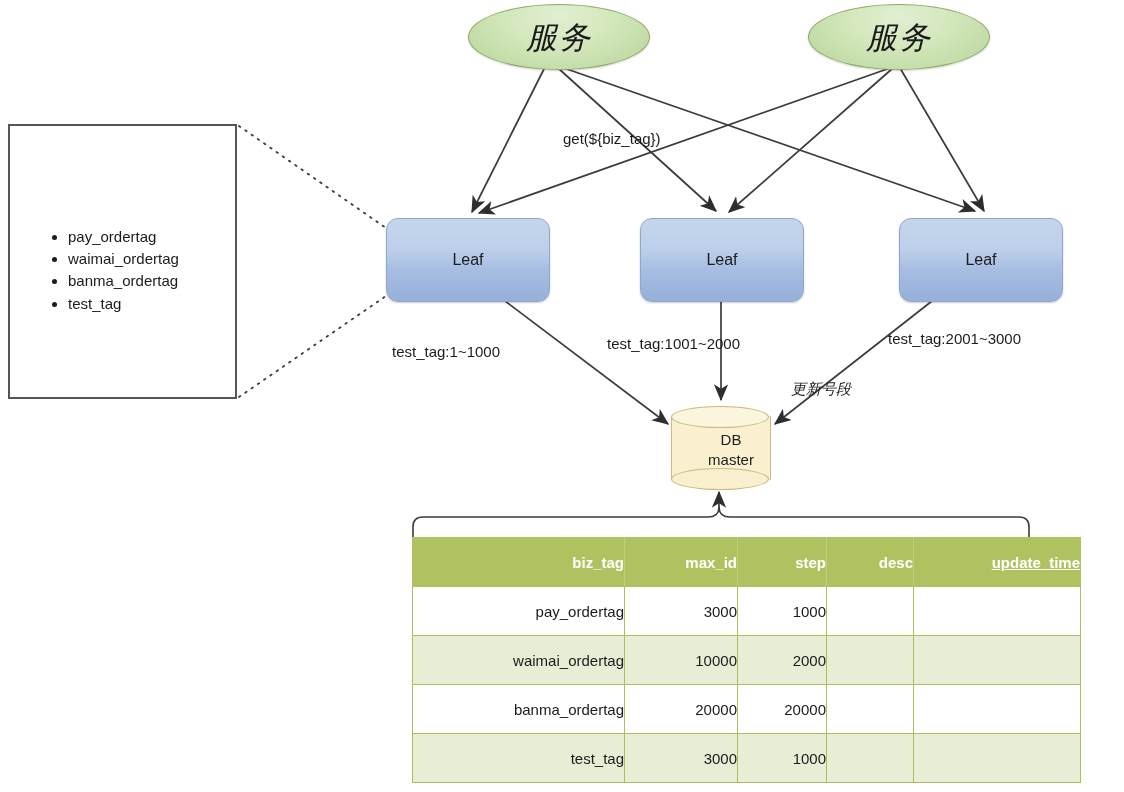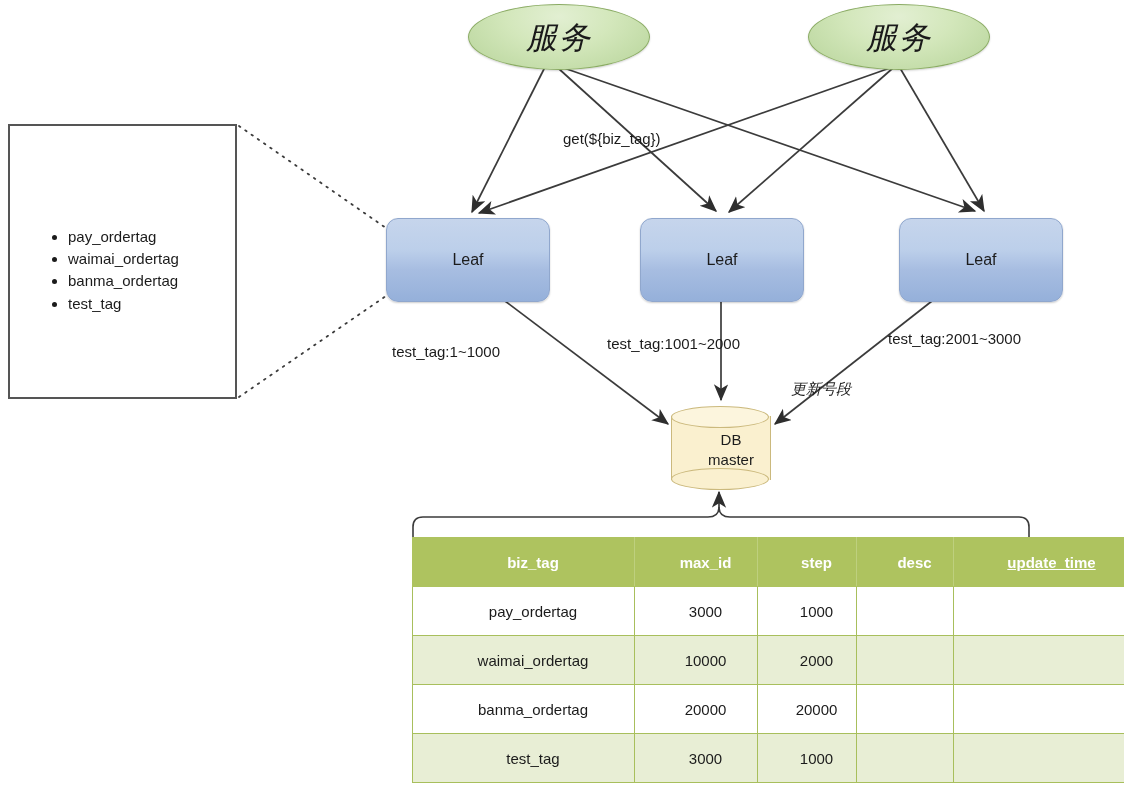--- a/index.html
+++ b/index.html
@@ -154,23 +154,23 @@
     left: 412px;
     top: 537px;
     width: 618px;
     border-collapse: collapse;
     font-size: 15px;
     color: #1b1b1b;
     table-layout: fixed;
   }
   #seq-table th, #seq-table td {
     border: 1px solid #a8bf5c;
-    padding: 0 0 0 19px;
+    padding: 0 0 0 9px;
     height: 48px;
-    text-align: center;
+    text-align: right;
     overflow: hidden;
   }
   #seq-table thead th {
     background: #aec35f;
     color: #ffffff;
     font-weight: bold;
     border-color: #aec35f;
     border-right-color: #bed07e;
   }
   #seq-table thead th:last-child { border-right-color: #aec35f; }

